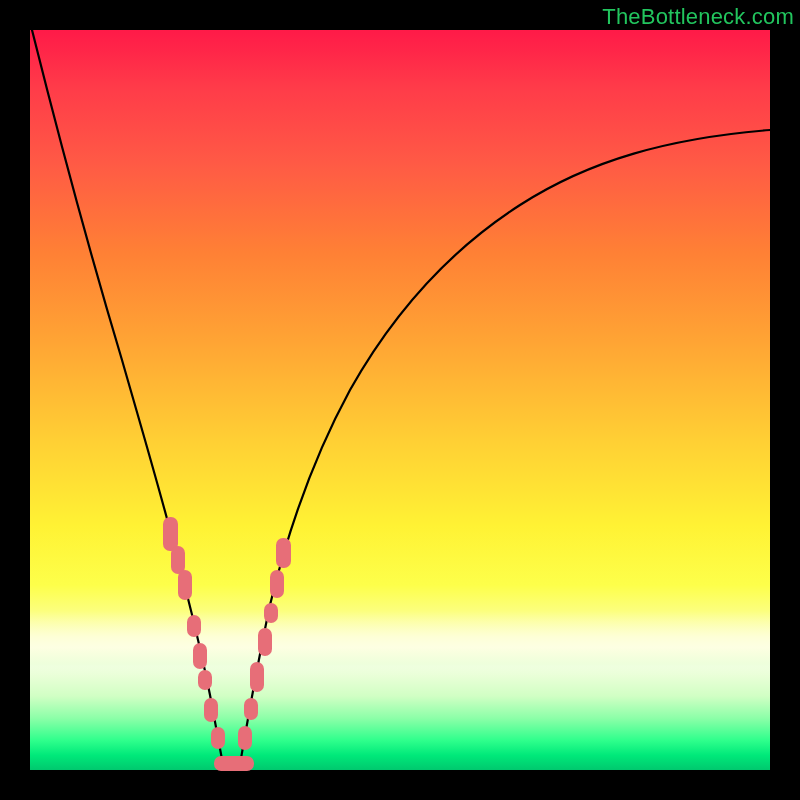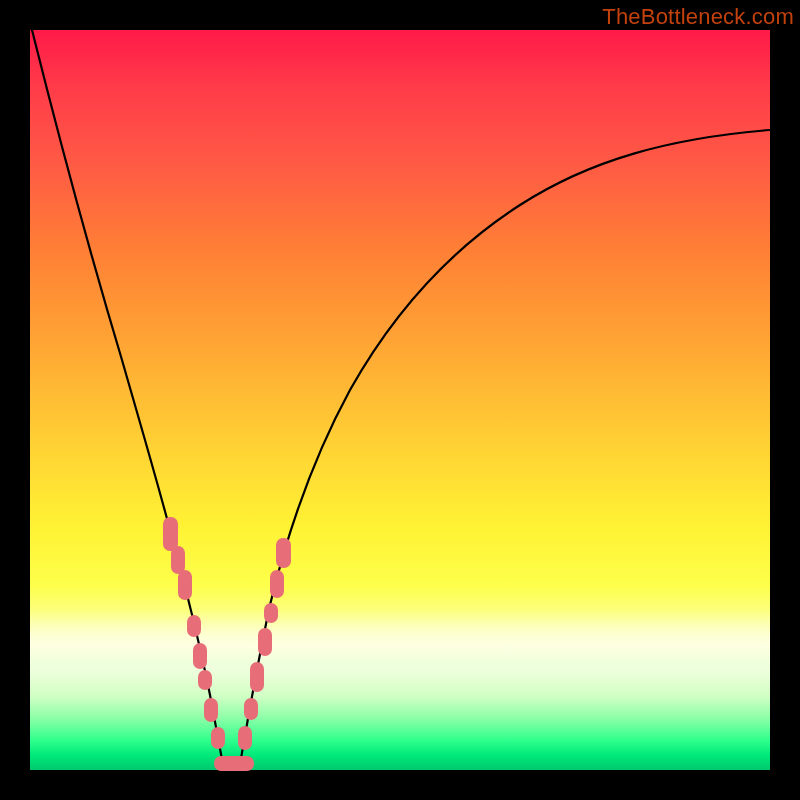--- a/index.html
+++ b/index.html
@@ -62,21 +62,21 @@
       rgba(200,255,200,0.0) 100%
     );
     pointer-events: none;
   }
   .attribution {
     position: absolute;
     right: 6px;
     top: 4px;
     font-size: 22px;
     font-weight: 400;
-    color: #c2410c;
+    color: #22c55e;
     letter-spacing: 0.2px;
   }
   svg.curves {
     position: absolute;
     left: 0;
     top: 0;
     width: 740px;
     height: 740px;
     overflow: visible;
   }

